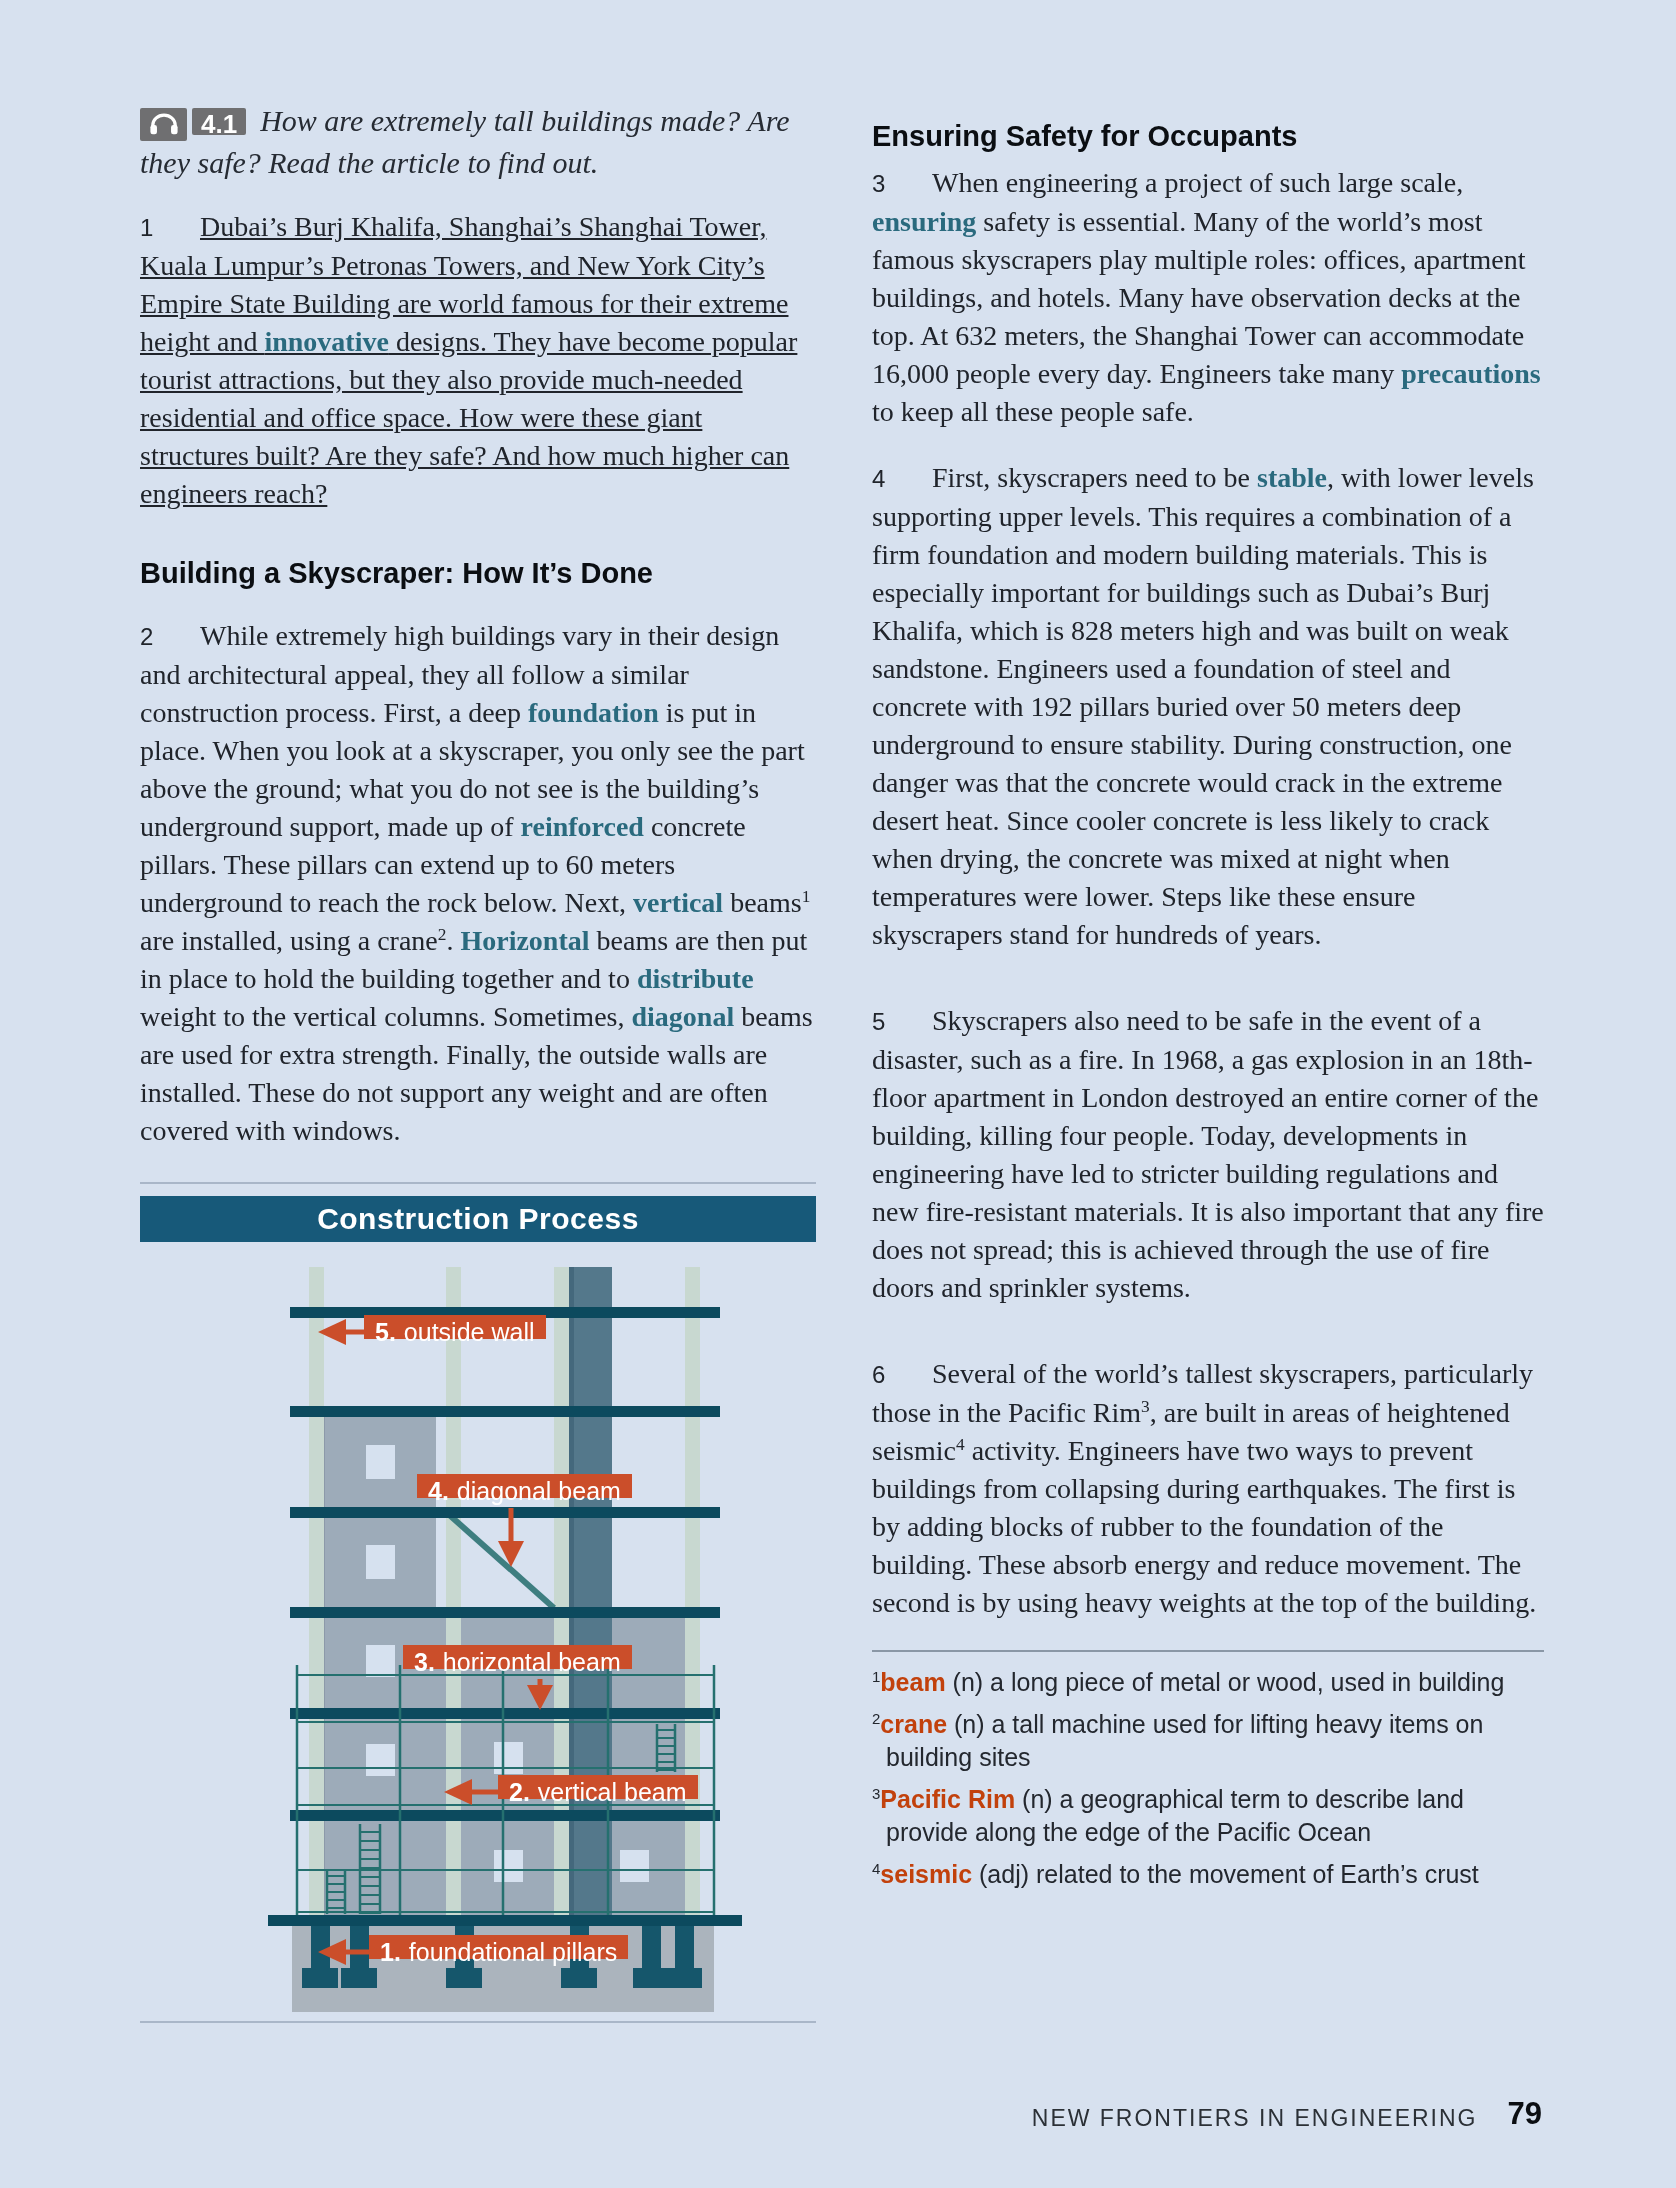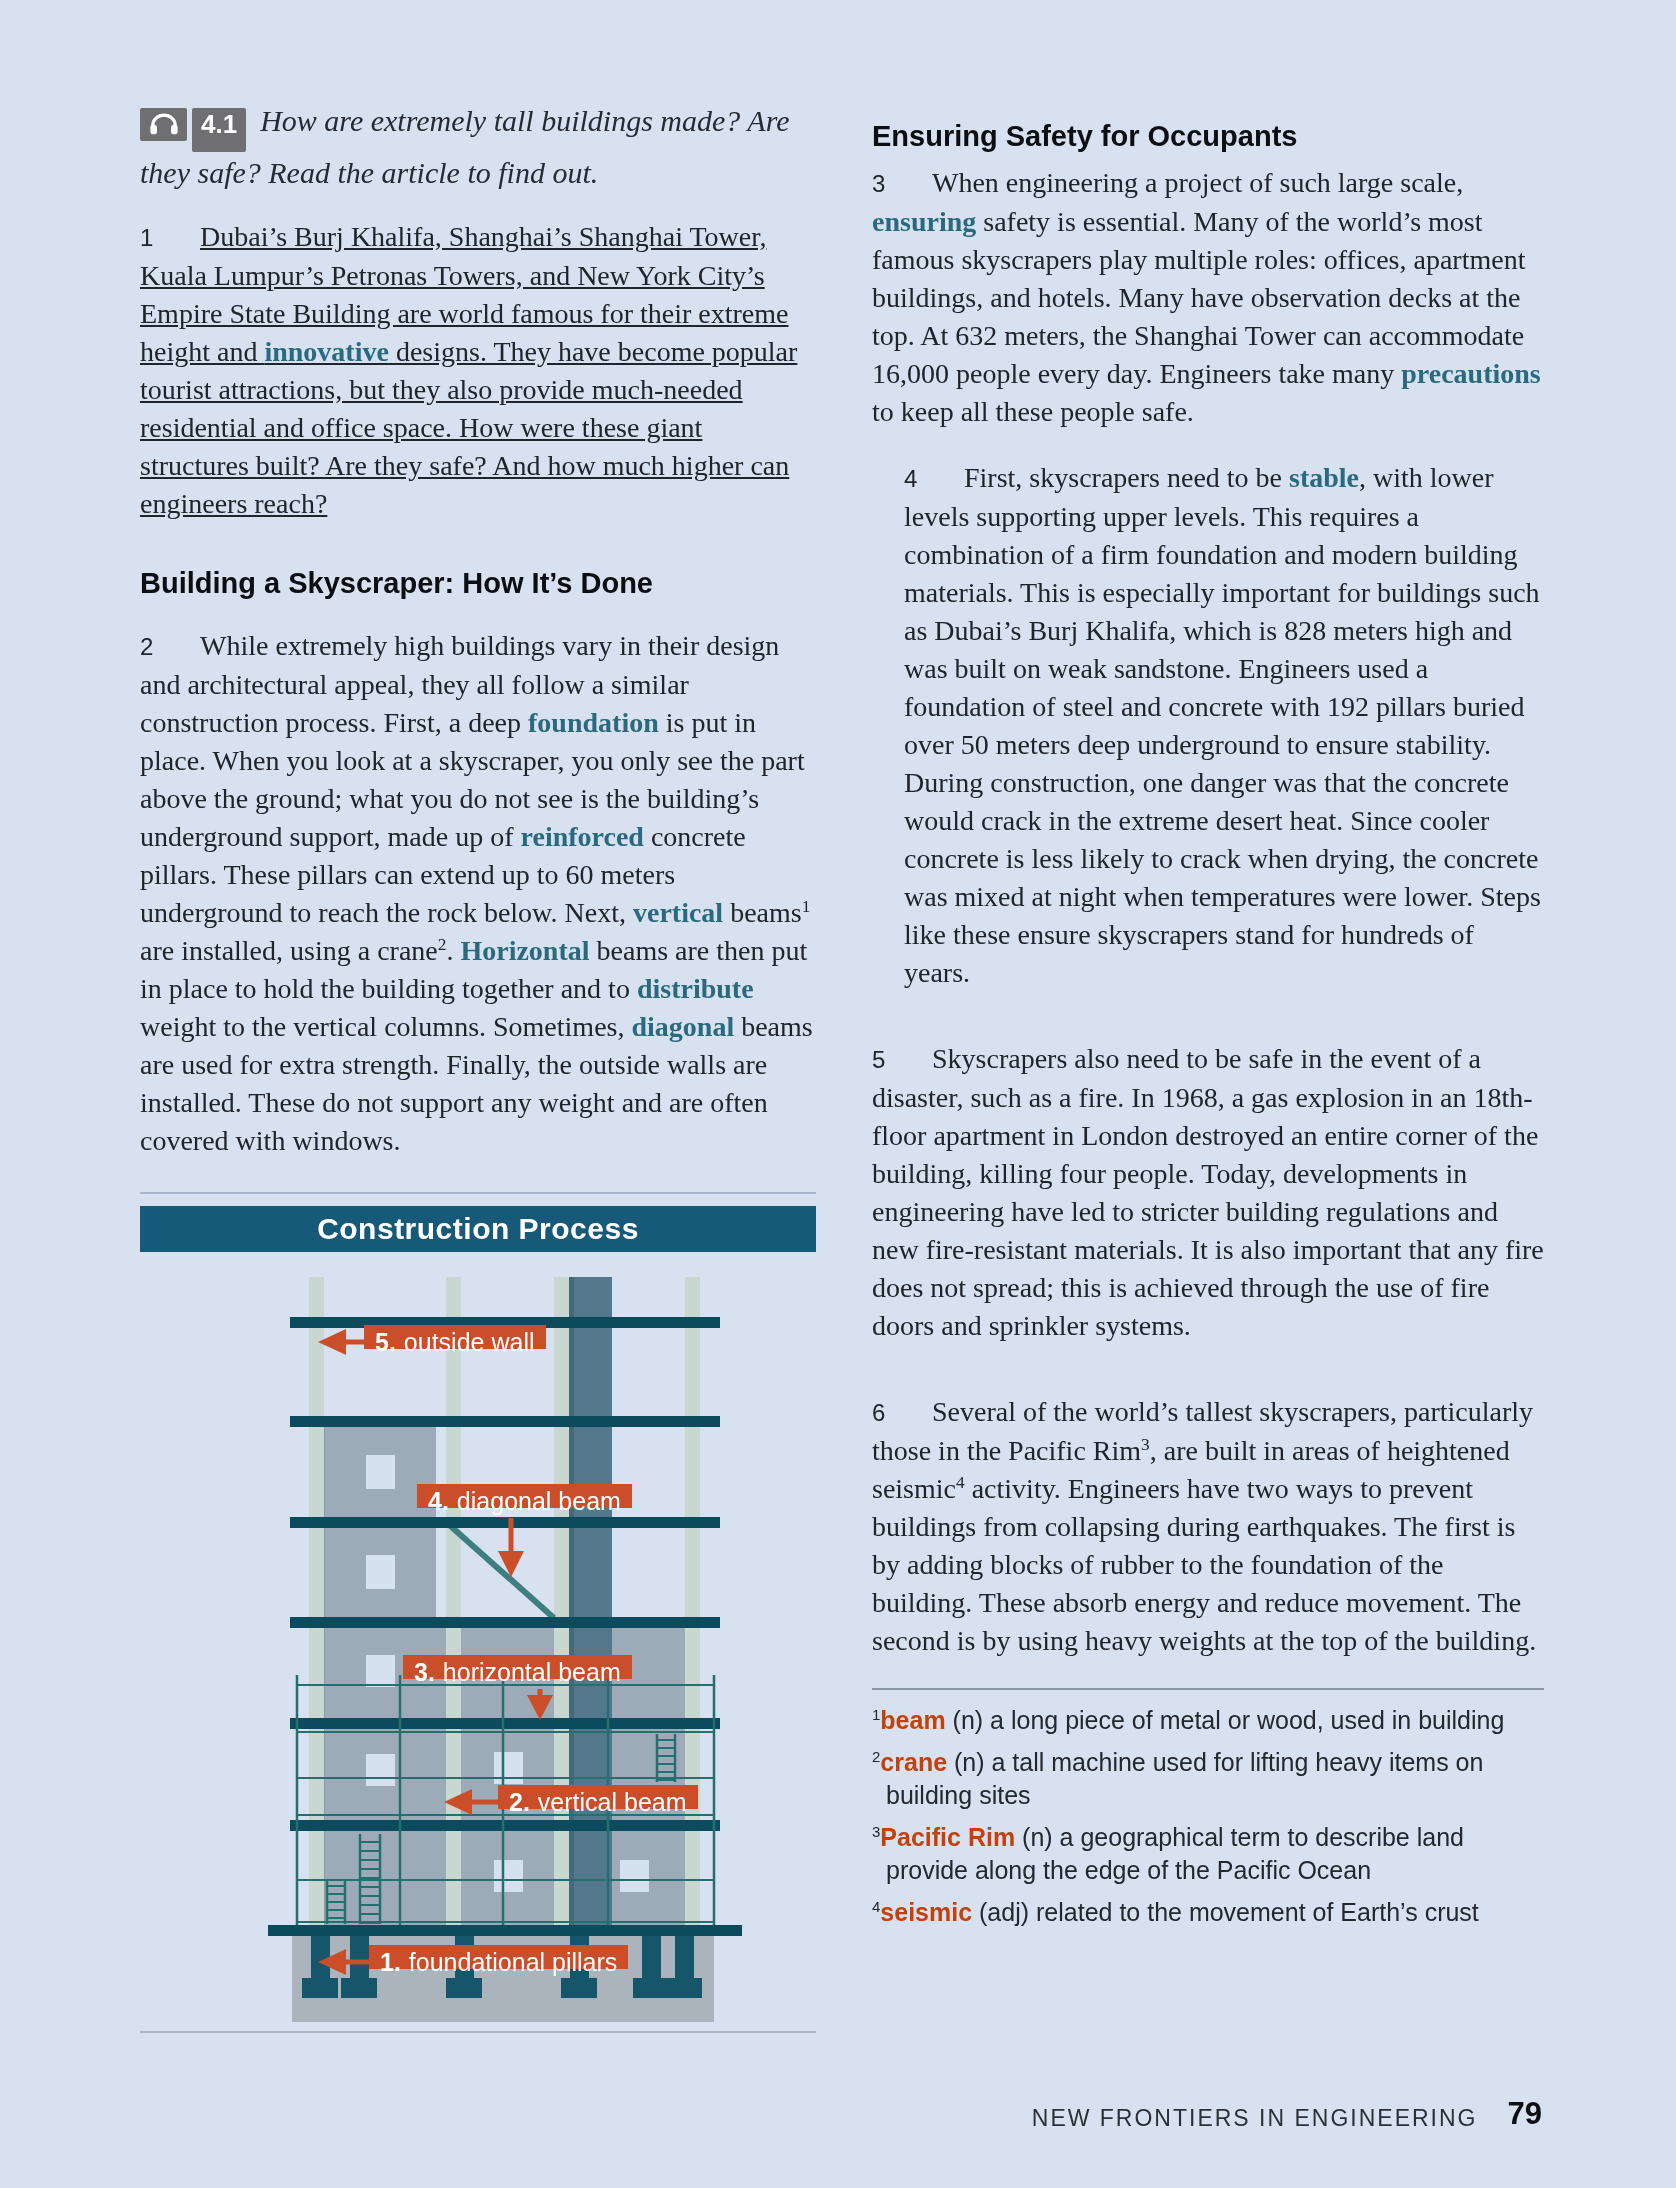--- a/index.html
+++ b/index.html
@@ -12,32 +12,32 @@
   html,body{background:#c9d3e2;}
   .page{position:relative;width:1676px;height:2188px;background:var(--bg);overflow:hidden;
          font-family:"Liberation Serif","DejaVu Serif",serif;color:var(--ink);}
   .col{position:absolute;width:676px;}
   .col-left{left:140px;top:100px;}
   .col-right{left:872px;top:118px;width:672px;}
   .intro{font-size:30px;line-height:42px;}
   .intro em{font-style:italic;color:#262b33;}
   .audio-tag{display:inline-flex;gap:5px;margin-right:14px;vertical-align:-5px;}
   .ph-box{width:47px;height:33px;background:var(--graybox);display:inline-flex;align-items:center;justify-content:center;border-radius:2px;}
-  .num-box{height:44px;background:var(--graybox);color:#fff;font-family:"Liberation Sans",sans-serif;
+  .num-box{height:27px;background:var(--graybox);color:#fff;font-family:"Liberation Sans",sans-serif;
            font-weight:bold;font-size:26px;line-height:33px;padding:0 9px;border-radius:2px;font-style:normal;}
   p.body{font-size:28px;line-height:38px;text-align:left;}
   .pnum{font-family:"Liberation Sans",sans-serif;font-size:24px;display:inline-block;width:60px;}
   .kw{font-weight:bold;color:var(--kw);}
   sup{font-size:0.62em;line-height:0;vertical-align:super;}
   h2.subhead{font-family:"Liberation Sans",sans-serif;font-size:29px;line-height:36px;color:#0b0e12;letter-spacing:0;}
   .mb-p1{margin-top:24px;text-decoration:underline;}
   .h1-gap{margin-top:42px;}
   .p2-gap{margin-top:26px;}
   .p3-gap{margin-top:10px;}
-  .pgap{margin-top:28px;margin-left:32px;}
+  .pgap{margin-top:28px;}
   .pgap-lg{margin-top:48px;}
   .rule{height:0;border-top:2px solid var(--rule);margin-top:32px;}
   .titlebar{margin-top:12px;height:46px;background:var(--bar);color:#fff;text-align:center;
             font-family:"Liberation Sans",sans-serif;font-weight:bold;font-size:30px;line-height:46px;letter-spacing:0.5px;}
   .dia{position:relative;width:676px;height:780px;margin-top:8px;}
   .dia svg{position:absolute;left:0;top:0;}
   .dlabel{position:absolute;height:24px;background:var(--label);color:#fff;
           font-family:"Liberation Sans",sans-serif;font-size:25px;line-height:34px;padding:0 11px;white-space:nowrap;}
   .dlabel b{margin-right:8px;}
   .fn-rule{height:0;border-top:2px solid var(--rule2);margin-top:28px;}

